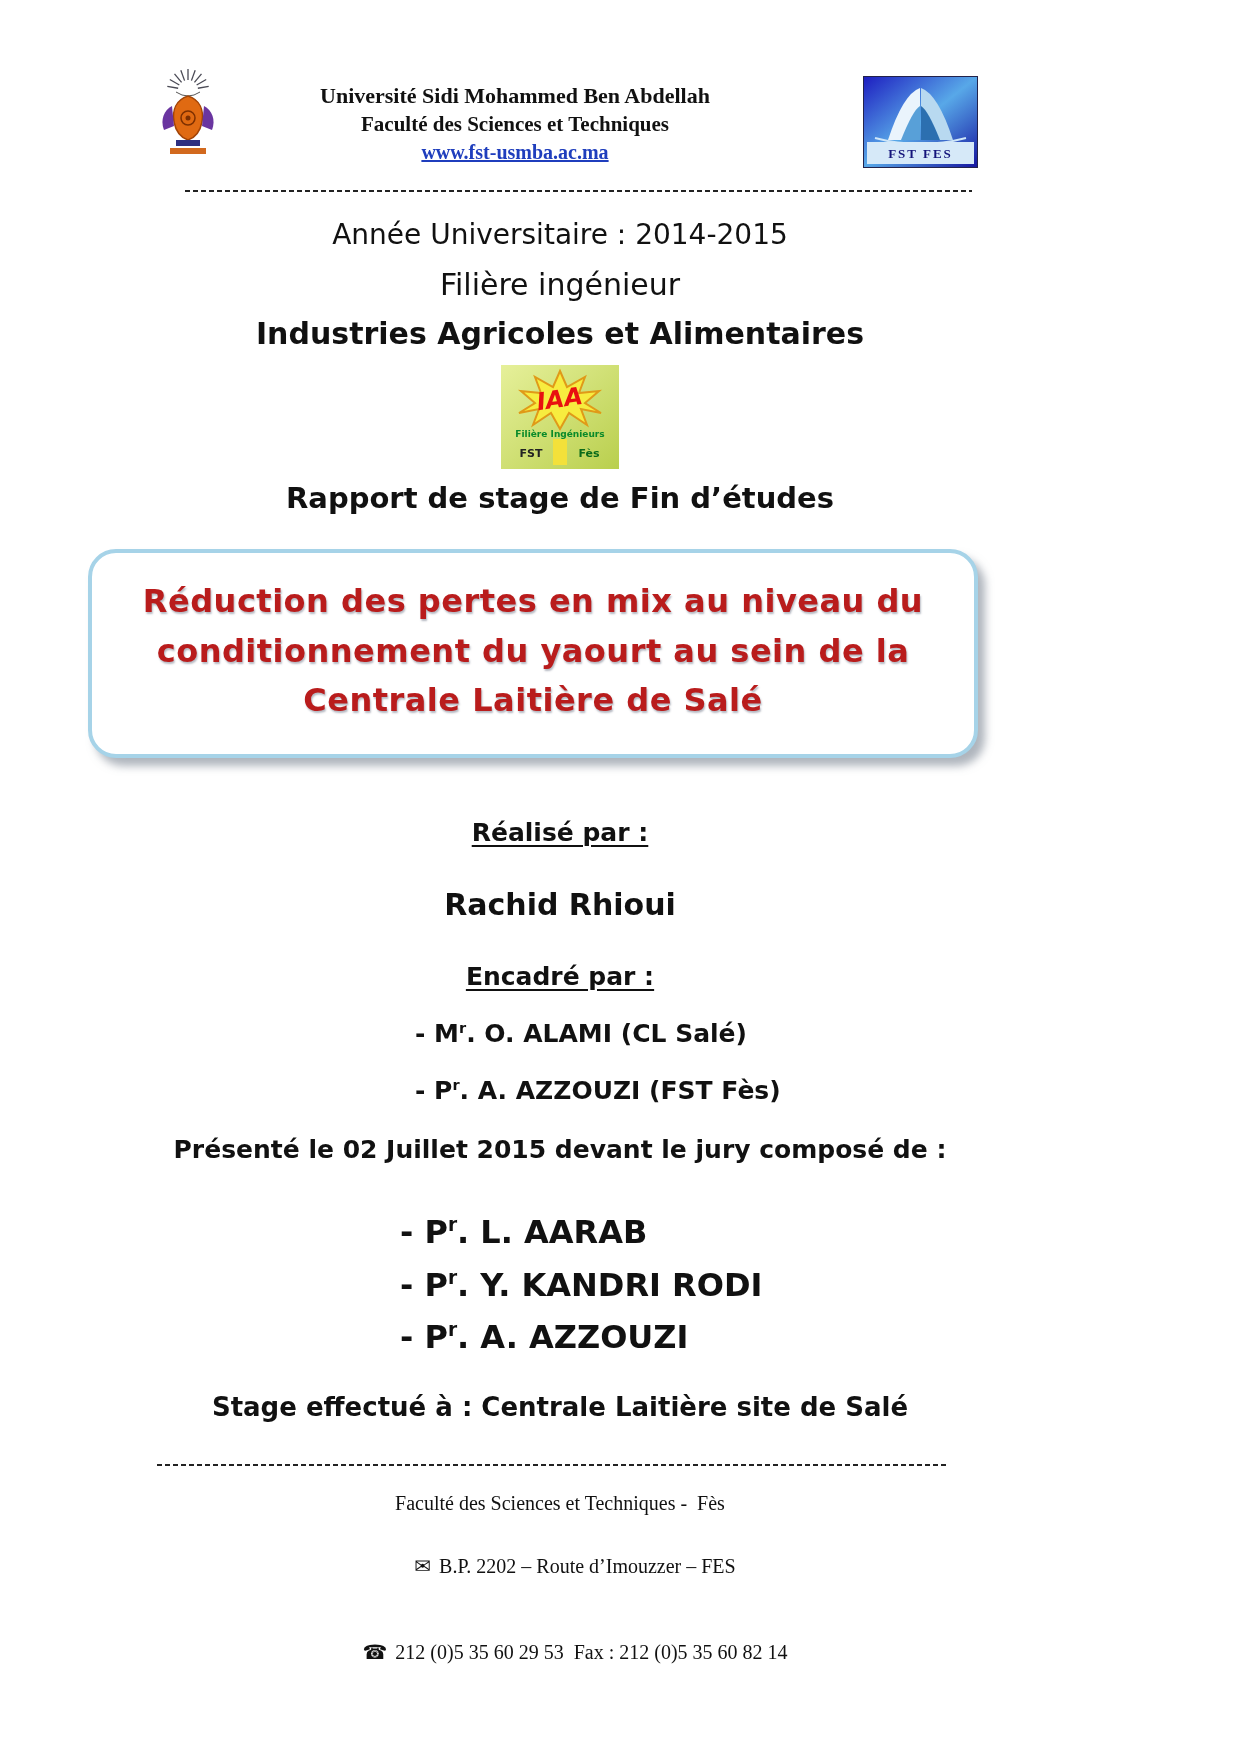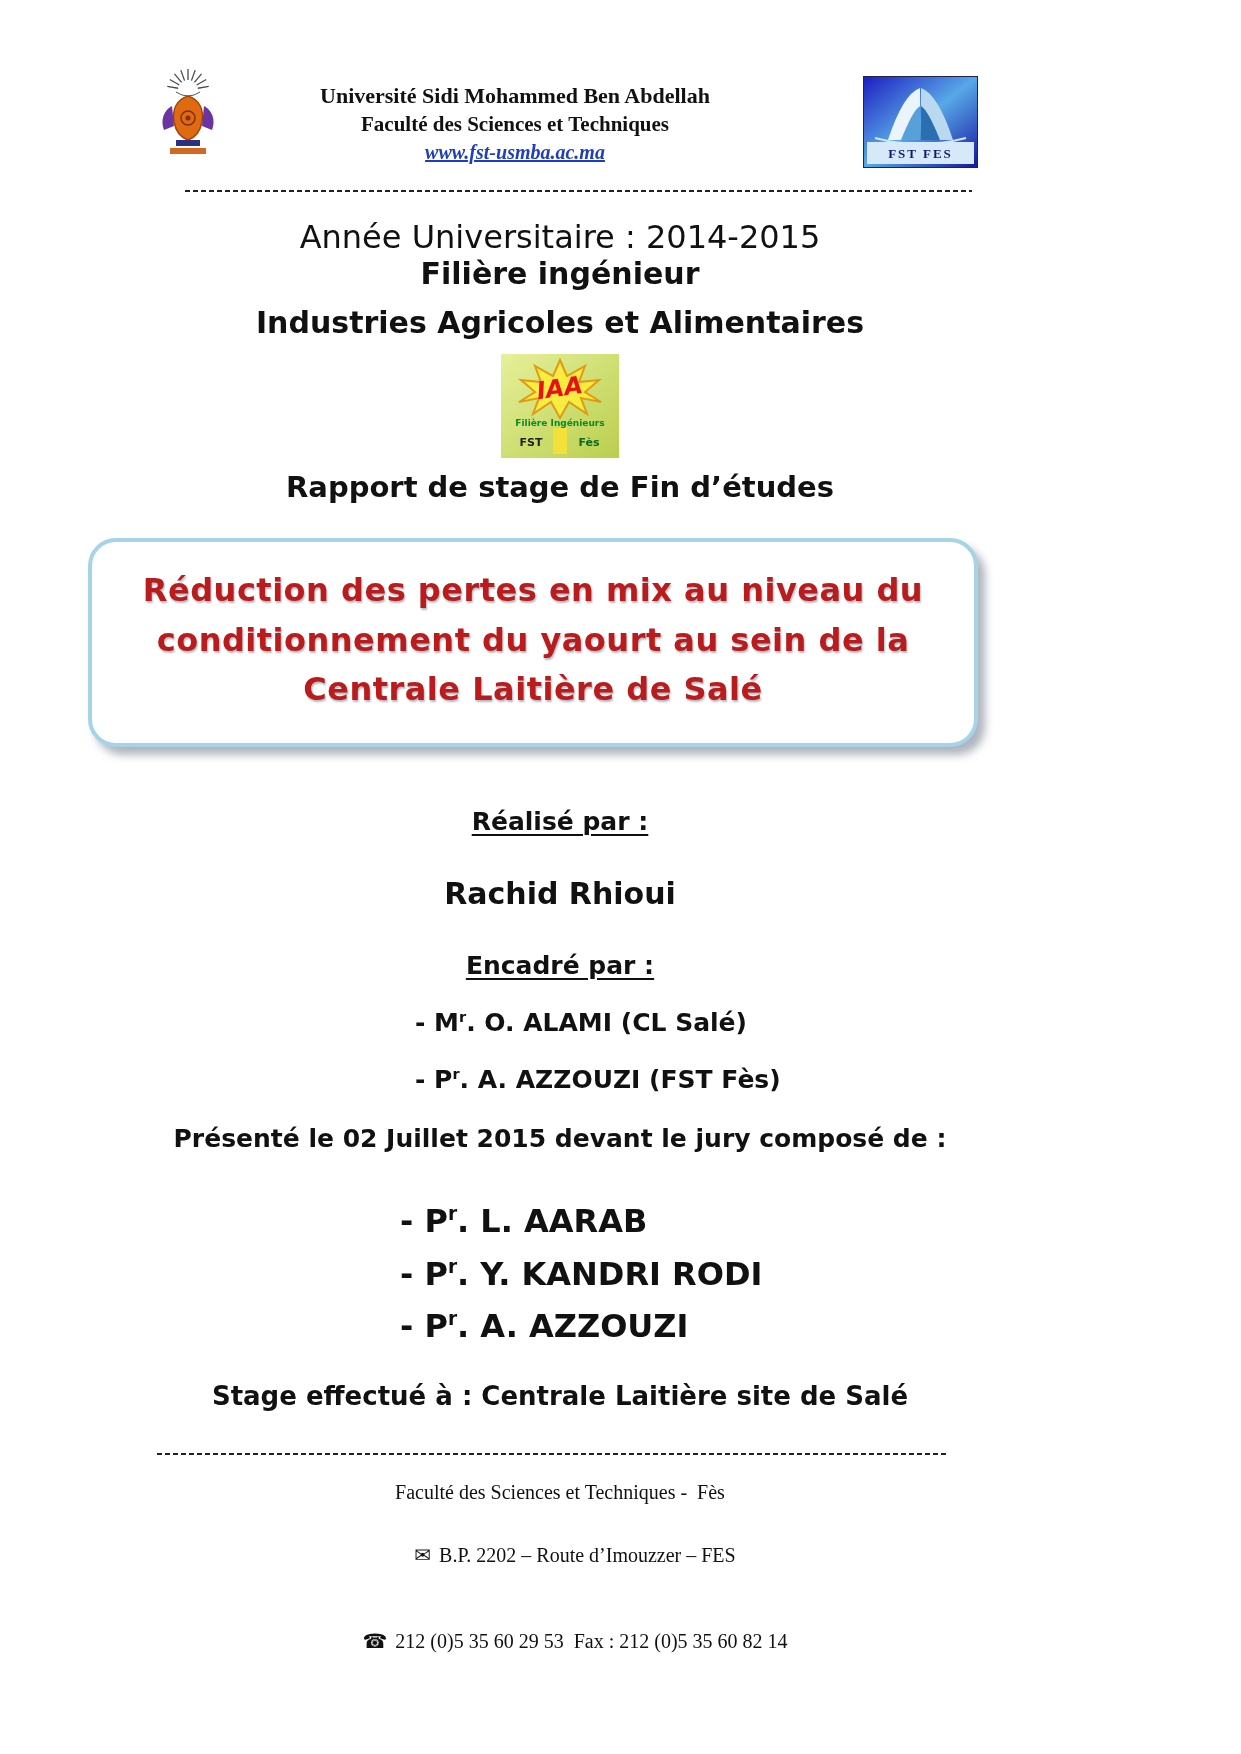--- a/index.html
+++ b/index.html
@@ -18,35 +18,35 @@
   .header{position:relative;height:114px;}
   .uni-logo{position:absolute;left:148px;top:0;width:80px;height:96px;}
   .header-text{
     position:absolute;left:255px;top:16px;width:520px;text-align:center;
     font-family:"Liberation Serif","DejaVu Serif",serif;
   }
   .uni-name{font-size:22px;font-weight:bold;line-height:1.3;}
   .faculty-name{font-size:21px;font-weight:bold;line-height:1.3;}
   .website{
     display:inline-block;margin-top:3px;
-    font-size:20px;font-weight:bold;font-style:italic;
+    font-size:20px;font-weight:bold;
     color:#1f3ebd;text-decoration:underline;cursor:pointer;
   }
   .fst-logo{position:absolute;left:863px;top:10px;width:129px;height:92px;}
   
   .sep{
     height:2px;
     background:repeating-linear-gradient(90deg,#222 0 5px,transparent 5px 8px);
   }
   .sep-top{margin:10px 0 0 185px;width:787px;}
   .sep-bottom{margin:42px 0 0 157px;width:790px;}
   
   .content{width:950px;margin-left:85px;text-align:center;}
-  .year{margin-top:26px;font-size:32px;text-align:center;}
-  .prog1{font-size:30px;font-weight:bold;}
+  .year{margin-top:26px;font-size:28px;text-align:center;}
+  .prog1{margin-top:16px;font-size:30px;font-weight:normal;}
   .prog2{margin-top:14px;font-size:30px;font-weight:bold;}
   .iaa{margin-top:14px;}
   .iaa svg{display:inline-block;}
   .report-type{margin-top:8px;font-size:29px;font-weight:bold;}
   
   .title-box{
     margin:34px 0 0 3px;width:890px;box-sizing:border-box;
     border:4px solid #a6d3e8;border-radius:28px;
     background:#ffffff;
     box-shadow:7px 8px 9px rgba(110,120,135,0.55);

